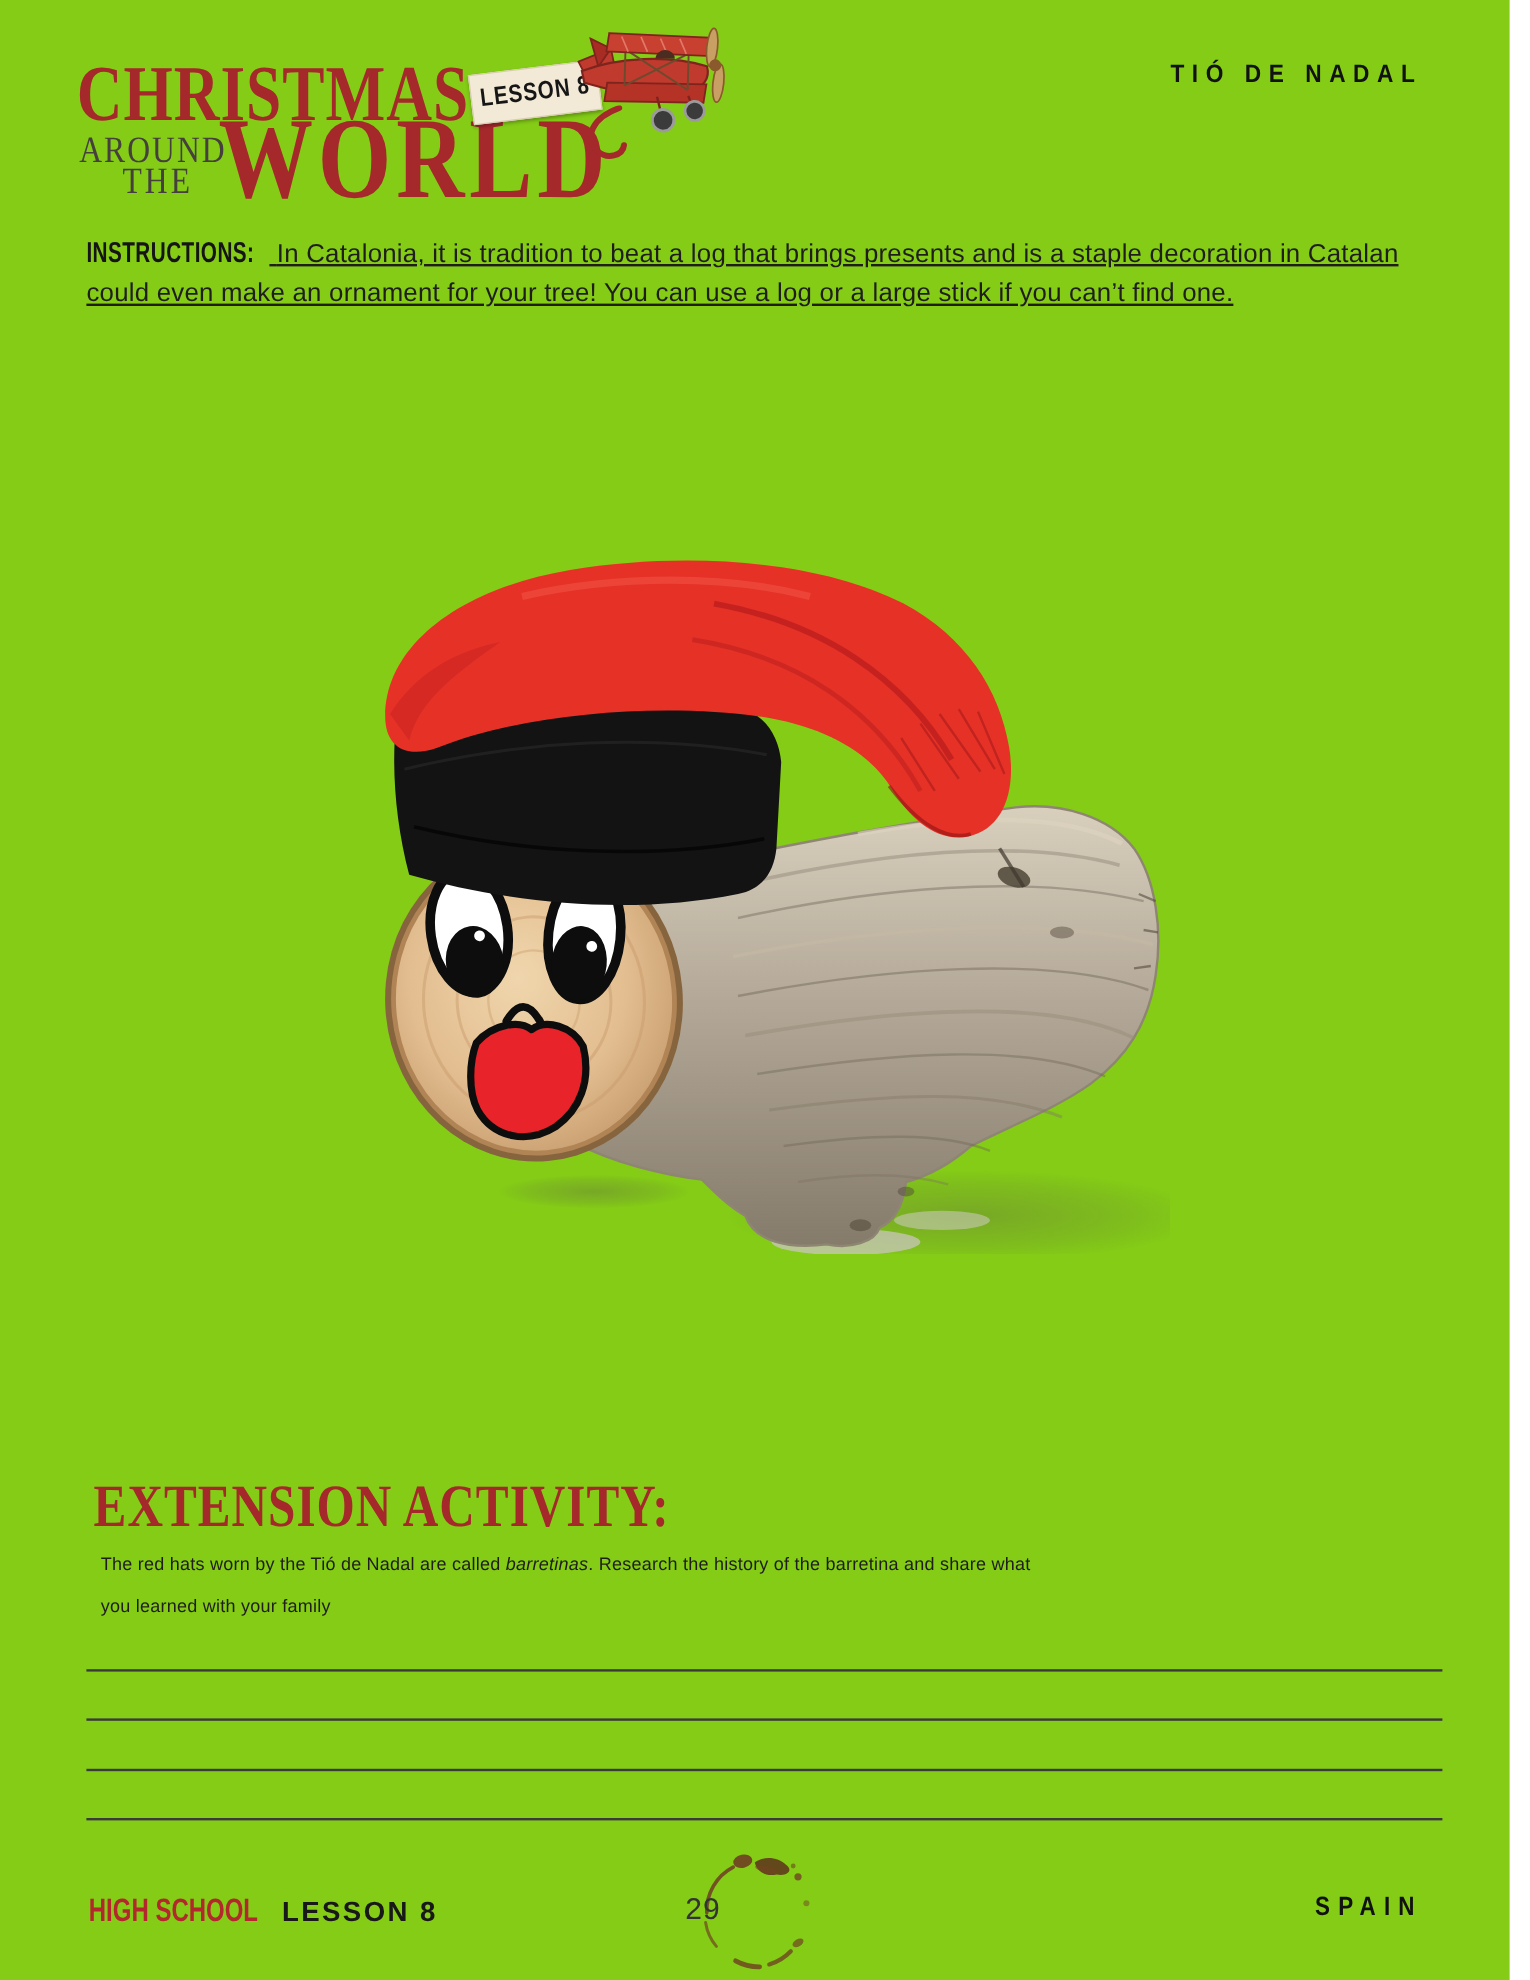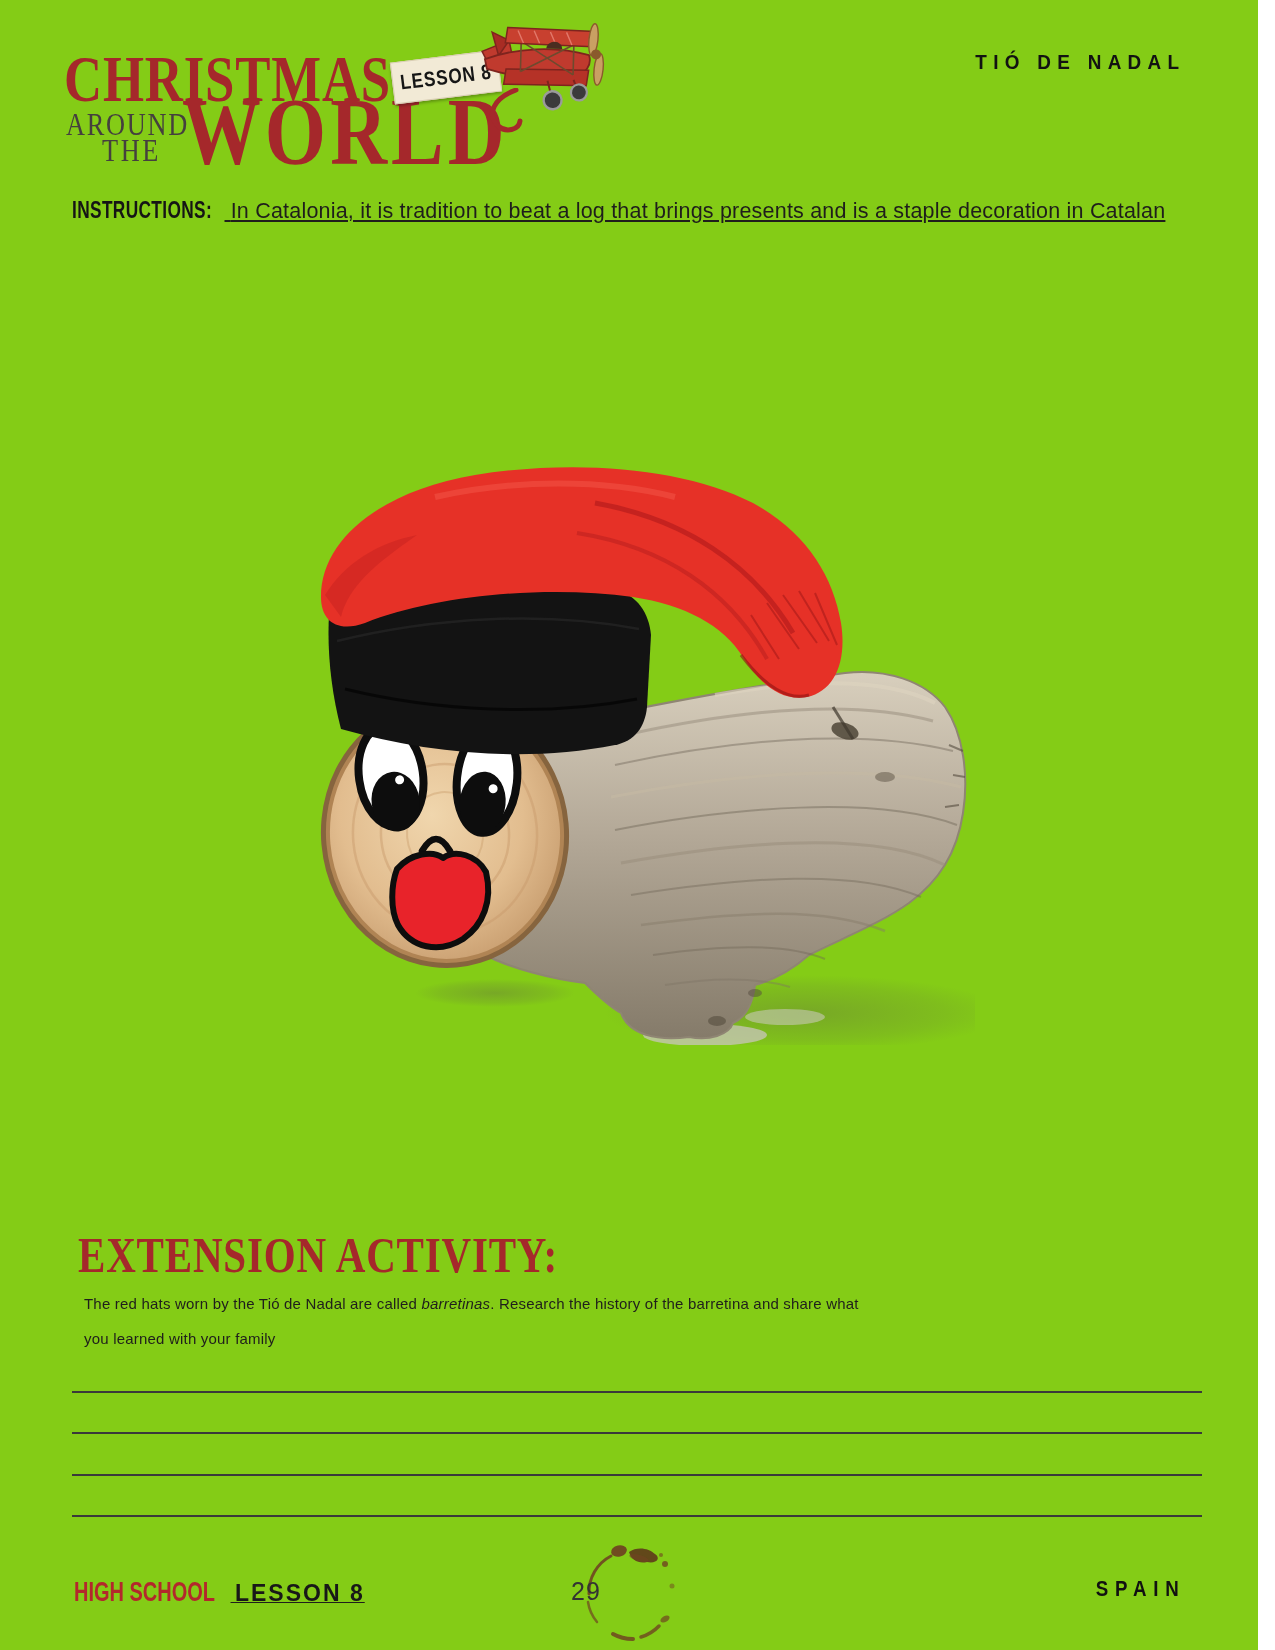--- a/index.html
+++ b/index.html
@@ -57,21 +57,21 @@
     color:var(--body_text);letter-spacing:.2px;}
   .ext-body .line{white-space:nowrap;}
   .ext-italic{font-style:italic;}
 
   
   .answer-lines{position:absolute;left:72px;top:1391px;width:1130px;height:135px;}
   .answer-line{position:absolute;left:0;width:100%;height:0;
     border-top:2px solid var(--line_color);}
 
   
-  .footer-left{position:absolute;left:74px;top:1577px;line-height:1;white-space:nowrap;text-decoration:underline;}
+  .footer-left{position:absolute;left:74px;top:1577px;line-height:1;white-space:nowrap;}
   .footer-program{display:inline-block;font:700 27px "Liberation Sans",sans-serif;
     color:var(--footer_red);transform:scaleX(.74);transform-origin:left bottom;
     margin-right:-34px;letter-spacing:0;}
   .footer-lesson{font:700 23px "Liberation Sans",sans-serif;color:#181818;letter-spacing:2px;}
   .stain{position:absolute;left:575px;top:1542px;}
   .page-number{position:absolute;left:571px;top:1577px;width:120px;text-align:left;
     font:400 25px "Liberation Sans",sans-serif;color:#333;letter-spacing:1px;}
   .footer-country{position:absolute;right:72px;top:1578px;font:700 22px "Liberation Sans",sans-serif;
     color:#111;letter-spacing:8px;transform:scaleX(.85);transform-origin:right center;
     white-space:nowrap;line-height:1;}
@@ -123,20 +123,21 @@
     </svg>
   </div>
 
   <div class="topic">TIÓ DE NADAL</div>
 
   <div class="instructions">
     <div class="line">
       <span class="inst-label">INSTRUCTIONS:</span>
       <span>In Catalonia, it is tradition to beat a log that brings presents and is a staple decoration in Catalan</span>
     </div>
+    <div class="line">could even make an ornament for your tree! You can use a log or a large stick if you can’t find one.</div>
   </div>
 
   <svg class="figure" viewBox="0 0 690 600">
     <defs>
       <radialGradient id="woodGrad" cx="45%" cy="42%" r="65%">
         <stop offset="0%" stop-color="#f0d6ad"></stop>
         <stop offset="60%" stop-color="#e2bd8f"></stop>
         <stop offset="100%" stop-color="#c59a6c"></stop>
       </radialGradient>
       <linearGradient id="barkGrad" x1="0" y1="0" x2="0" y2="1">

